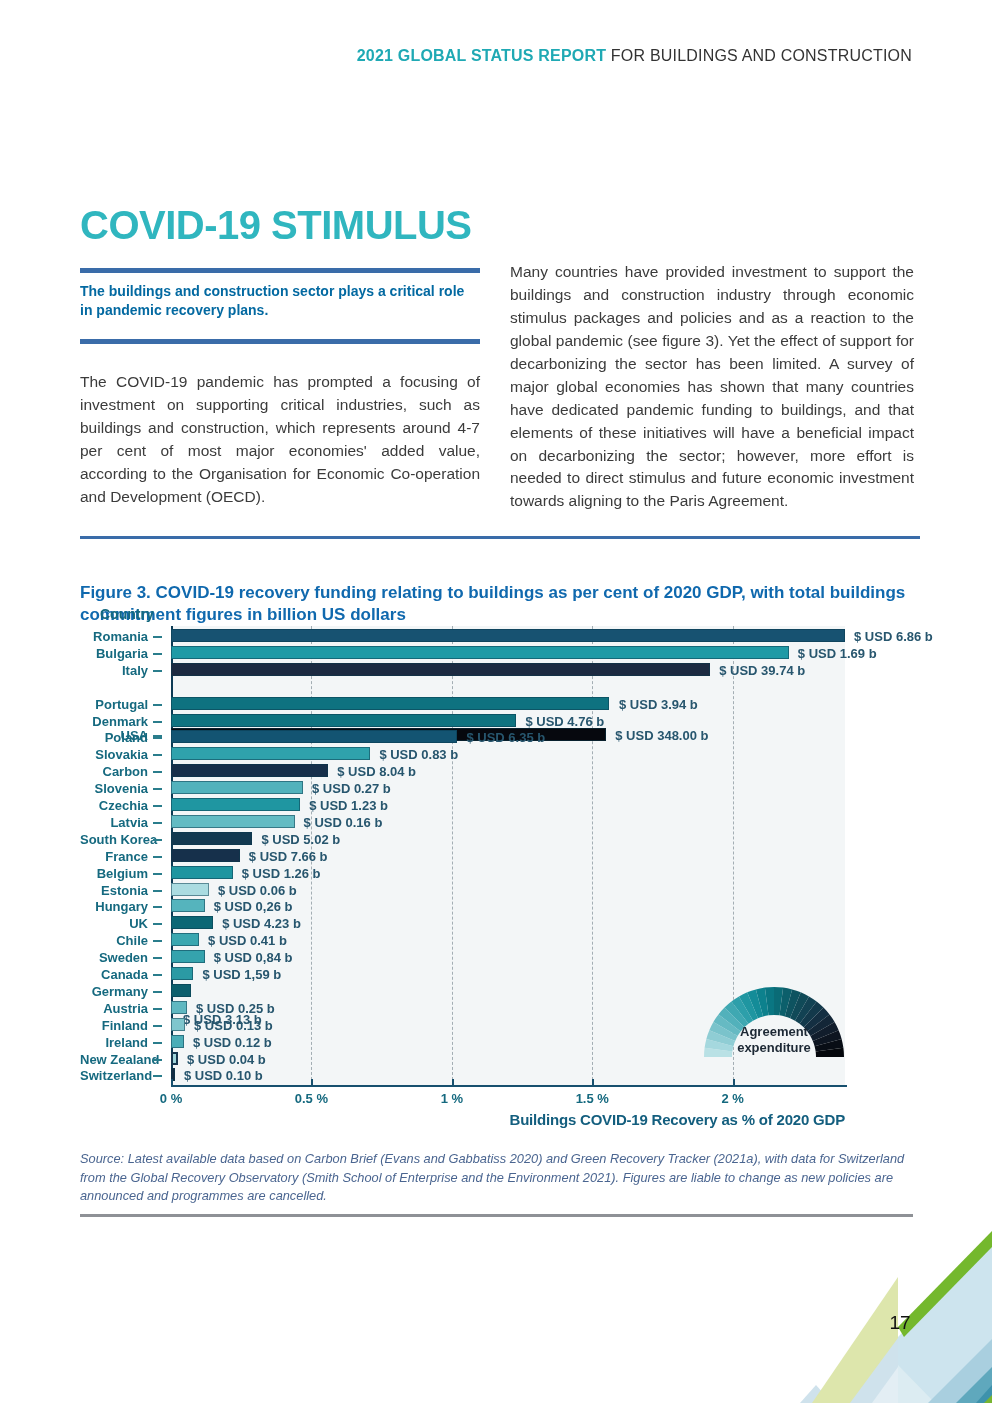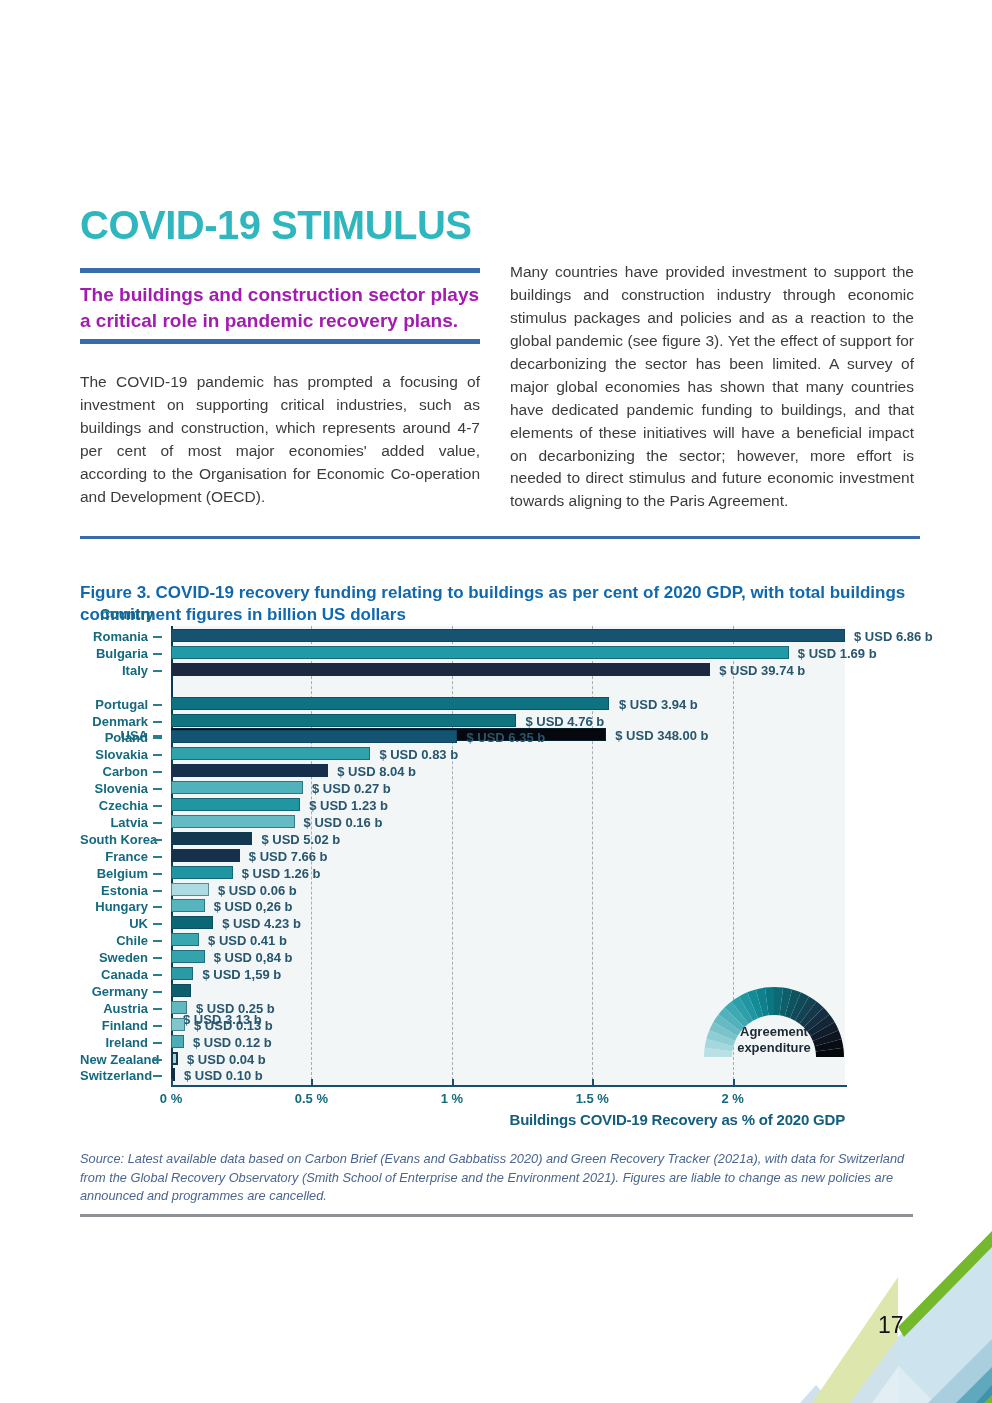--- a/index.html
+++ b/index.html
@@ -8,22 +8,22 @@
   
   .hdr{position:absolute;top:47px;left:0;width:912px;text-align:right;font-size:16px;
        font-weight:700;letter-spacing:.2px;color:#3a3a3a;}
   .hdr .accent{color:#1fa9b4;}
   .hdr .rest{font-weight:400;color:#333;}
   
   .h1{position:absolute;left:80px;top:203px;font-size:40px;font-weight:700;color:#30b6bf;
       letter-spacing:-.5px;}
   .rule{position:absolute;left:80px;width:400px;height:5px;background:#3a6ca9;}
   .rule.r1{top:268px;} .rule.r2{top:339px;}
-  .standfirst{position:absolute;left:80px;top:282px;width:400px;font-size:19px;line-height:1.35;
-      font-weight:700;color:#a21caf;}
+  .standfirst{position:absolute;left:80px;top:282px;width:400px;font-size:14px;line-height:1.35;
+      font-weight:700;color:#0369a1;}
   .para{position:absolute;font-size:15.5px;line-height:1.48;color:#3b3b3b;text-align:justify;}
   .para.left{left:80px;top:371px;width:400px;}
   .para.right{left:510px;top:261px;width:404px;}
   
   .fig-rule{position:absolute;left:80px;top:536px;width:840px;height:3px;background:#3a6ca9;}
   .fig-caption{position:absolute;left:80px;top:549px;width:840px;font-size:17px;line-height:1.3;
       font-weight:700;color:#1069ae;margin-top:33px;}
   .chart{position:absolute;left:80px;top:600px;width:840px;height:548px;}
   .country-hdr{position:absolute;left:20px;top:6px;font-size:14px;font-weight:700;color:#15697f;}
   .plot-bg{position:absolute;left:91px;top:26px;width:674px;height:459px;background:#f3f6f7;}
@@ -44,28 +44,31 @@
   .x-title{position:absolute;top:511px;left:91px;width:674px;text-align:right;font-size:15px;
       font-weight:700;color:#135e7e;letter-spacing:-.2px;}
   .legend{position:absolute;left:622px;top:384px;width:144px;height:75px;}
   .legend-text{position:absolute;left:622px;top:424px;width:144px;text-align:center;
       font-size:13px;font-weight:700;line-height:1.2;color:#1c2834;}
   
   .source{position:absolute;left:80px;top:1150px;width:840px;font-size:12.8px;line-height:1.45;
       font-style:italic;color:#4a6590;}
   .divider{position:absolute;left:80px;top:1214px;width:833px;height:3px;background:#8e9196;}
   .corner{position:absolute;left:800px;top:1225px;width:192px;height:178px;}
-  .pagenum{position:absolute;left:878px;top:1312px;width:44px;text-align:left;font-size:23px;
+  .pagenum{position:absolute;left:878px;top:1312px;width:44px;text-align:center;font-size:19px;
       color:#121212;}
 </style>
 </head>
 <body>
 
 <div class="page">
 
+  <div class="hdr">
+    <span class="accent">2021 GLOBAL STATUS REPORT</span><span class="rest"> FOR BUILDINGS AND CONSTRUCTION</span>
+  </div>
 
   <div class="h1">COVID-19 STIMULUS</div>
 
   <div class="rule r1"></div>
   <div class="standfirst">The buildings and construction sector plays a critical role in pandemic recovery plans.</div>
   <div class="rule r2"></div>
 
   <div class="para left">The COVID-19 pandemic has prompted a focusing of investment on supporting critical industries, such as buildings and construction, which represents around 4-7 per cent of most major economies' added value, according to the Organisation for Economic Co-operation and Development (OECD).</div>
   <div class="para right">Many countries have provided investment to support the buildings and construction industry through economic stimulus packages and policies and as a reaction to the global pandemic (see figure 3). Yet the effect of support for decarbonizing the sector has been limited. A survey of major global economies has shown that many countries have dedicated pandemic funding to buildings, and that elements of these initiatives will have a beneficial impact on decarbonizing the sector; however, more effort is needed to direct stimulus and future economic investment towards aligning to the Paris Agreement.</div>
 

